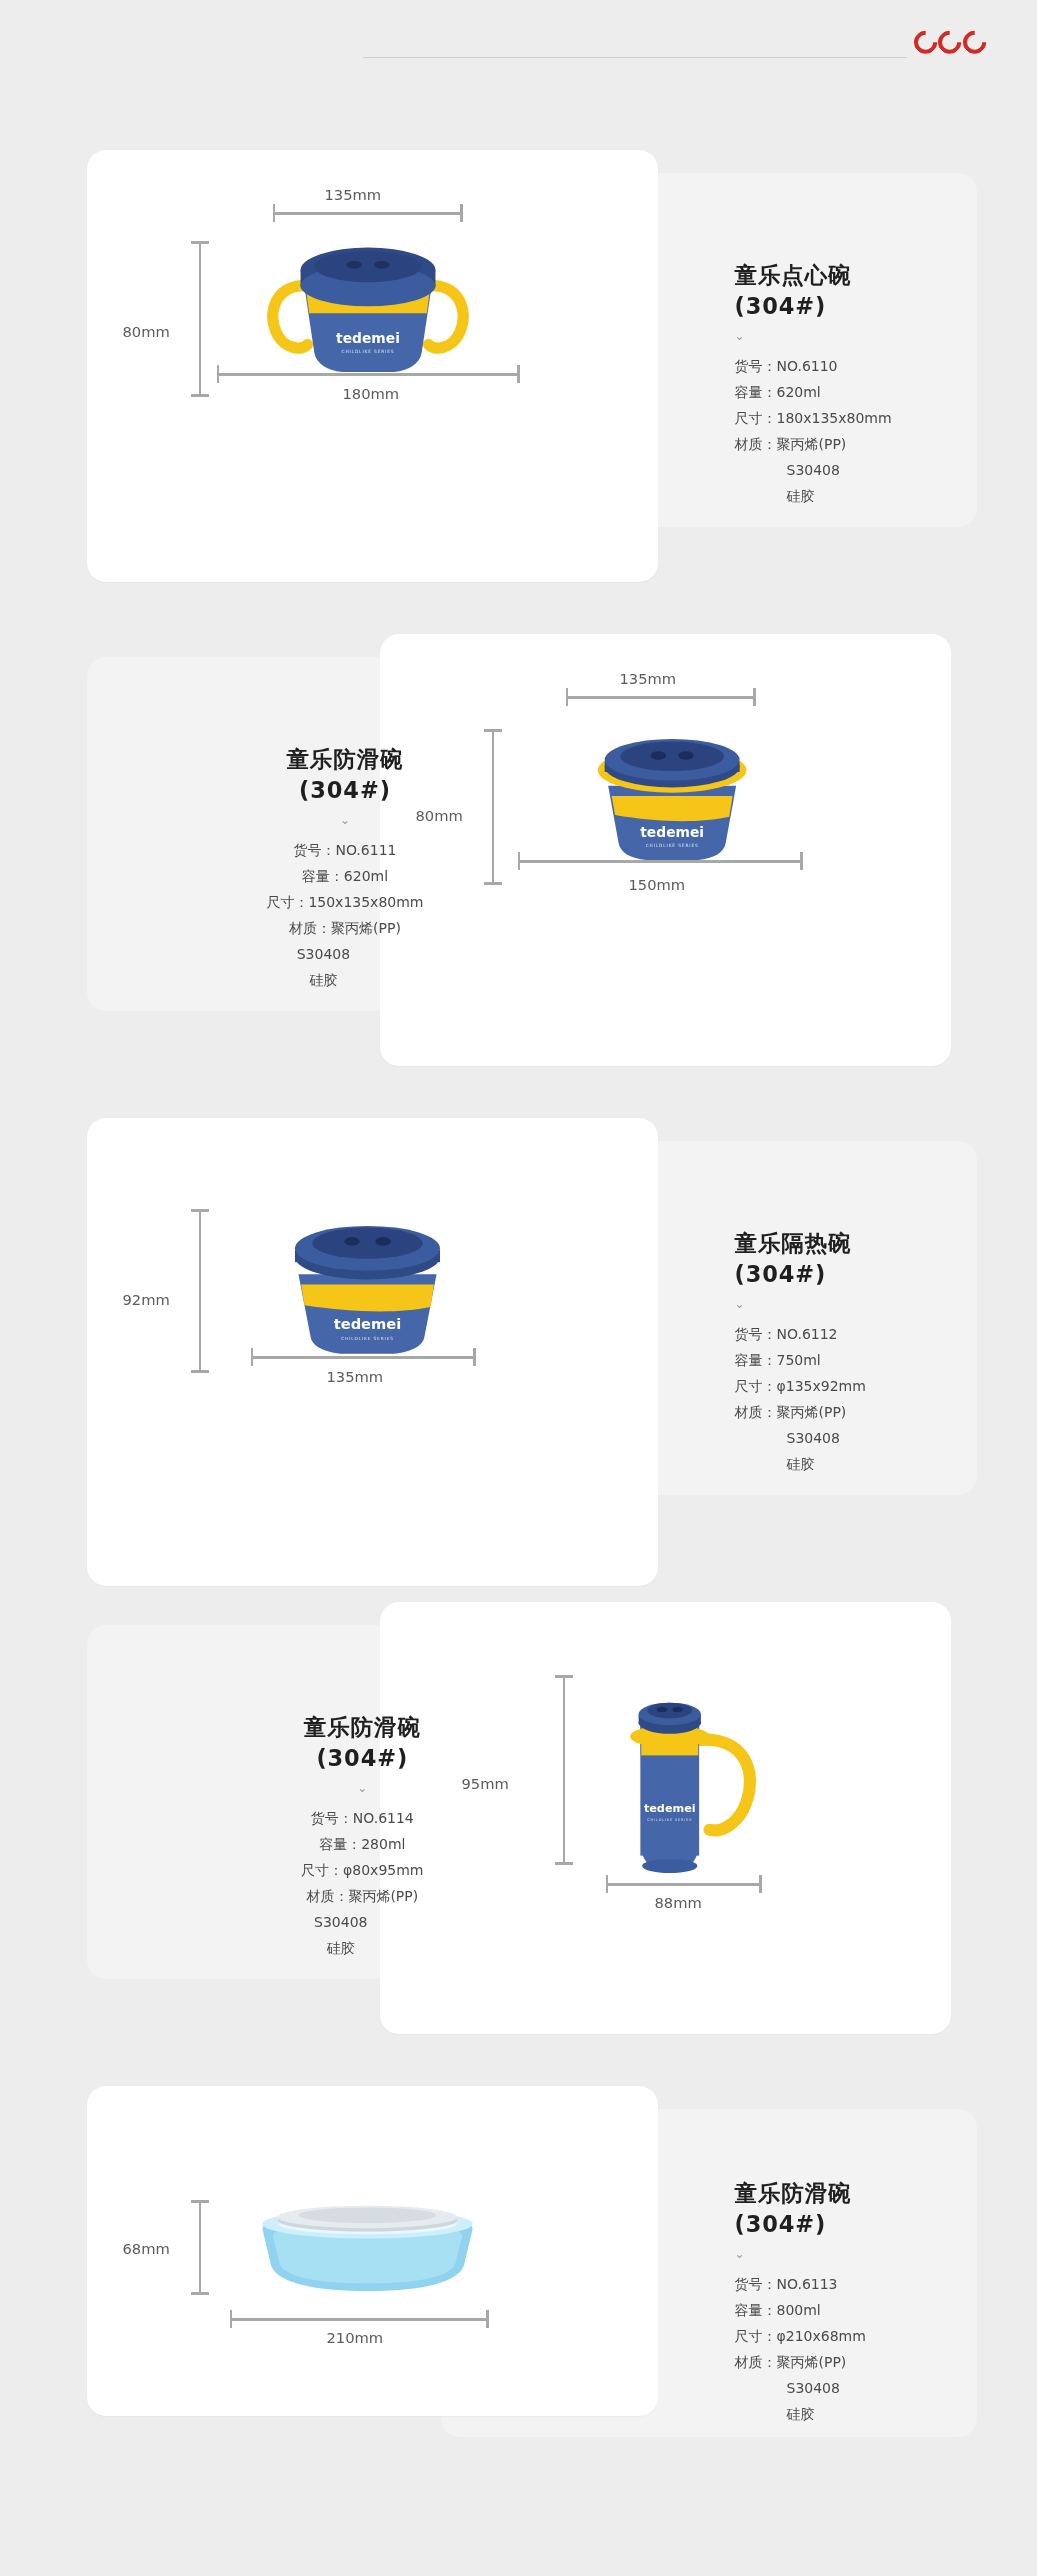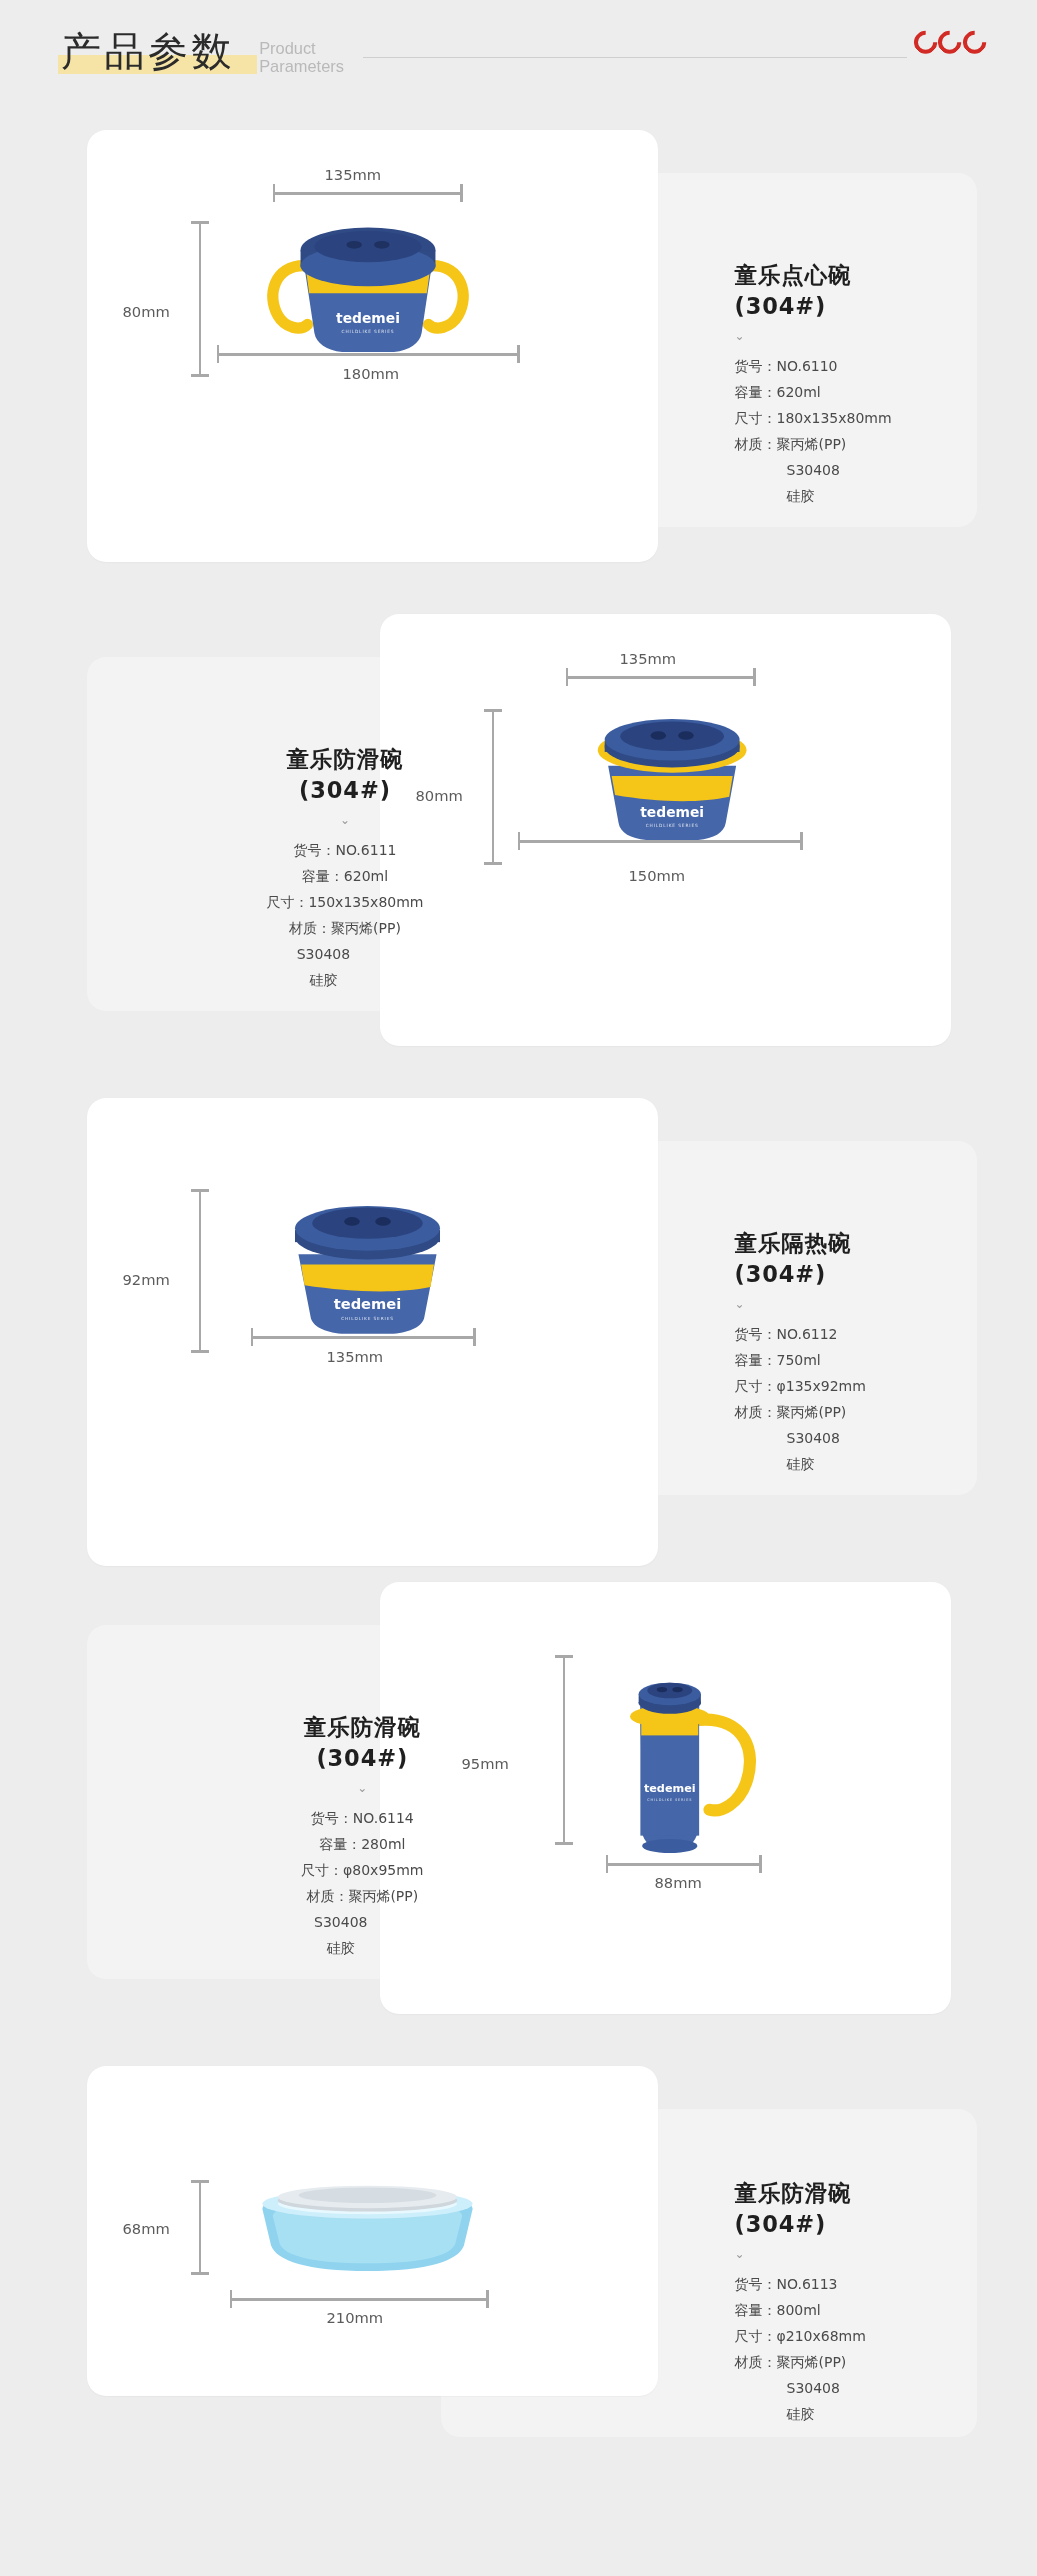--- a/index.html
+++ b/index.html
@@ -104,21 +104,21 @@
     background: #ffffff;
     border-radius: 19px;
     box-shadow: 0 0.9px 1.7px rgba(0,0,0,0.03);
   }
   .shadowcard {
     position: absolute;
     background: #f3f3f3;
     border-radius: 19px;
   }
 
-  .img-card { width: 571px; height: 424px; }
+  .img-card { width: 571px; height: 424px; margin-top: 20px; }
   .img-card.left { left: 26px; top: 0; }
   .img-card.right { right: 26px; top: 0; }
 
   .info-card { width: 536px; height: 372px; top: 26px; }
   .info-card.right { right: 0; }
   .info-card.left { left: 0; }
 
   .info-inner {
     position: absolute;
     top: 52px;
@@ -199,28 +199,20 @@
   .prod-img { position: absolute; }
 
   .footer-space { height: 52px; }
 </style>
 </head>
 <body>
 
 <div class="page">
 
   <div class="header">
-    <div class="header-inner">
-      <div class="title-underline"></div>
-      <div class="title-cn">产品参数</div>
-      <div class="title-en">
-        <div>Product</div>
-        <div>Parameters</div>
-      </div>
-    </div>
     <div class="header-rule"></div>
     <div class="logo">
       <span class="logo-ring"></span>
       <span class="logo-ring"></span>
       <span class="logo-ring"></span>
     </div>
   </div>
 
   <div class="block" style="height:484px;">
     <div class="shadowcard info-card right" style="top:43px;height:354px;"></div>
@@ -274,21 +266,21 @@
 
   <div class="block" style="height:484px;">
     <div class="shadowcard info-card left" style="top:43px;height:354px;left:26px;"></div>
     <div class="card img-card right" style="top:0;width:571px;height:432px;right:26px;">
       <div class="draw">
         <div class="dim-label" style="left:240px;top:36px;">135mm</div>
         <div class="hline" style="left:186px;top:62px;width:190px;"></div>
         <div class="dim-label" style="left:36px;top:173px;">80mm</div>
         <div class="vline" style="left:112px;top:95px;height:156px;"></div>
         <div class="hline" style="left:138px;top:226px;width:285px;"></div>
-        <div class="dim-label" style="left:249px;top:253px;">150mm</div>
+        <div class="dim-label" style="left:249px;top:242px;">150mm</div>
 
         <svg class="prod-img" style="left:145px;top:86px;" width="277" height="147" viewBox="0 0 320 170">
           <path d="M96 76 L244 76 L232 142 C230 154 218 160 200 162 L140 162 C122 160 110 154 108 142 Z" fill="#4566a8"></path>
           <path d="M100 88 L240 88 L236 112 C200 120 150 118 104 110 Z" fill="#f5c518"></path>
           <ellipse cx="170" cy="58" rx="86" ry="26" fill="#f5c518"></ellipse>
           <ellipse cx="170" cy="54" rx="78" ry="24" fill="#2f4a85"></ellipse>
           <rect x="92" y="48" width="156" height="12" fill="#2f4a85"></rect>
           <ellipse cx="170" cy="46" rx="78" ry="24" fill="#3b5c9e"></ellipse>
           <ellipse cx="170" cy="42" rx="60" ry="17" fill="#2b4480"></ellipse>
           <ellipse cx="154" cy="41" rx="9" ry="5" fill="#1b2d5c"></ellipse>

